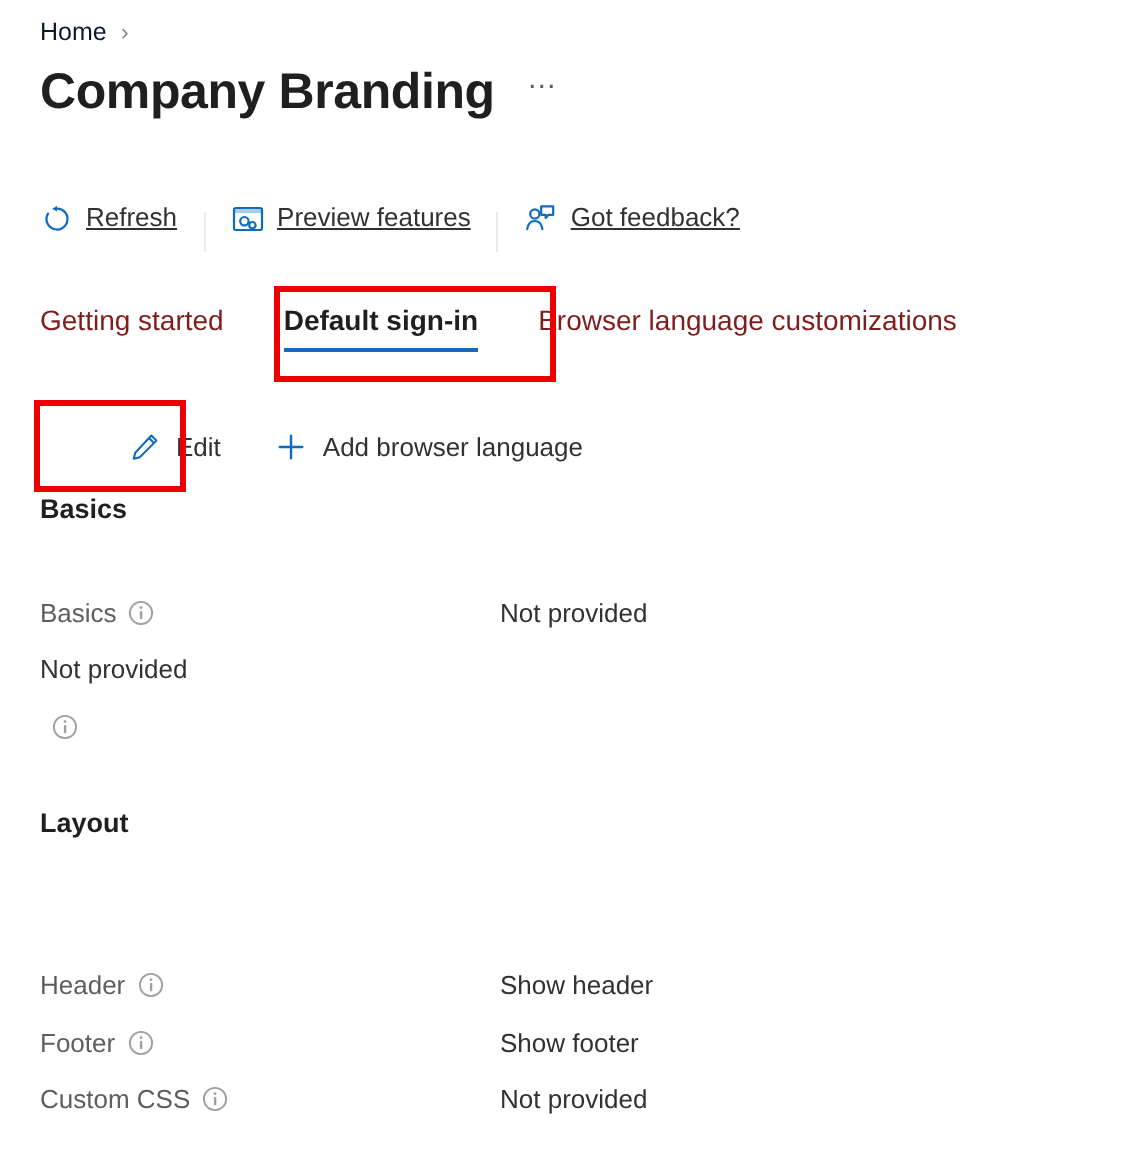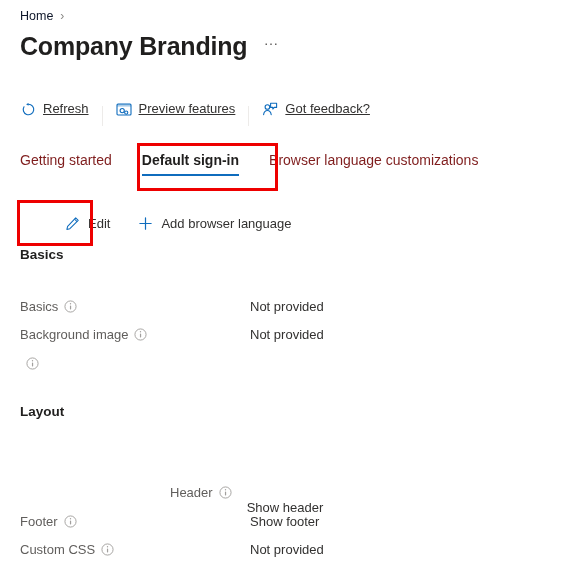--- a/index.html
+++ b/index.html
@@ -314,30 +314,20 @@
         <circle cx="7" cy="7" r="6" fill="none" stroke="#a19f9d" stroke-width="1"></circle>
         <circle cx="7" cy="4.1" r="0.75" fill="#a19f9d"></circle>
         <rect x="6.4" y="5.9" width="1.3" height="4.4" rx="0.5" fill="#a19f9d"></rect>
       </svg>
     </span>
   </span>
   <span class="prop-value">Not provided</span>
 </div>
 
 <div class="prop-row" style="top:327px;">
-  <span class="prop-label">
-    <span>Background image</span>
-    <span class="info-icon">
-      <svg width="13" height="13" viewBox="0 0 14 14">
-        <circle cx="7" cy="7" r="6" fill="none" stroke="#a19f9d" stroke-width="1"></circle>
-        <circle cx="7" cy="4.1" r="0.75" fill="#a19f9d"></circle>
-        <rect x="6.4" y="5.9" width="1.3" height="4.4" rx="0.5" fill="#a19f9d"></rect>
-      </svg>
-    </span>
-  </span>
   <span class="prop-value">Not provided</span>
 </div>
 
 <div class="prop-row" style="top:357px;">
   <span class="prop-label">
     <span class="info-icon">
       <svg width="13" height="13" viewBox="0 0 14 14">
         <circle cx="7" cy="7" r="6" fill="none" stroke="#a19f9d" stroke-width="1"></circle>
         <circle cx="7" cy="4.1" r="0.75" fill="#a19f9d"></circle>
         <rect x="6.4" y="5.9" width="1.3" height="4.4" rx="0.5" fill="#a19f9d"></rect>
@@ -345,21 +335,21 @@
     </span>
   </span>
   <span class="prop-value"></span>
 </div>
 
 <div class="section-title" id="sec-layout">Layout</div>
 
 <div class="prop-row" style="top:456px;">
 </div>
 
-<div class="prop-row" style="top:485px;flex-direction:column;">
+<div class="prop-row" style="top:485px;">
   <span class="prop-label">
     <span>Header</span>
     <span class="info-icon">
       <svg width="13" height="13" viewBox="0 0 14 14">
         <circle cx="7" cy="7" r="6" fill="none" stroke="#a19f9d" stroke-width="1"></circle>
         <circle cx="7" cy="4.1" r="0.75" fill="#a19f9d"></circle>
         <rect x="6.4" y="5.9" width="1.3" height="4.4" rx="0.5" fill="#a19f9d"></rect>
       </svg>
     </span>
   </span>

